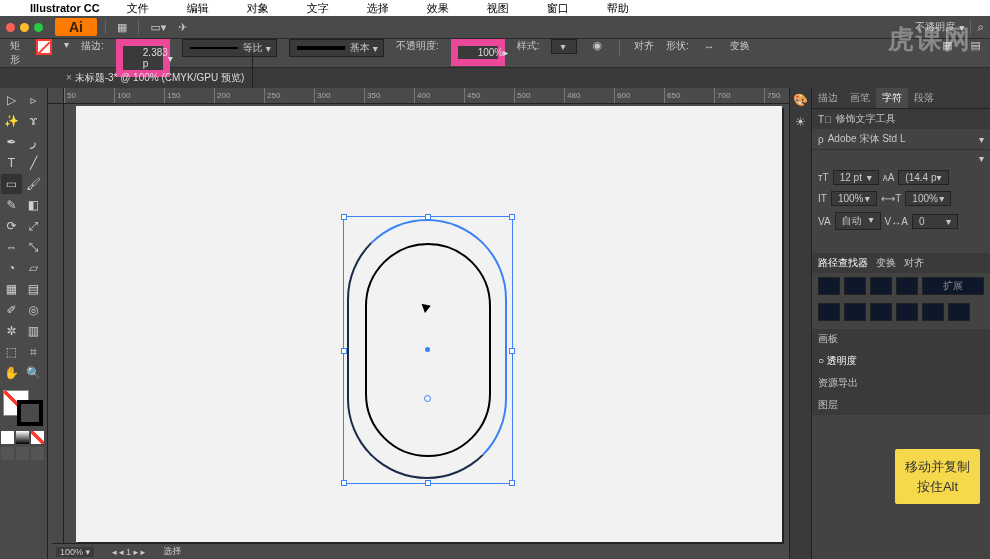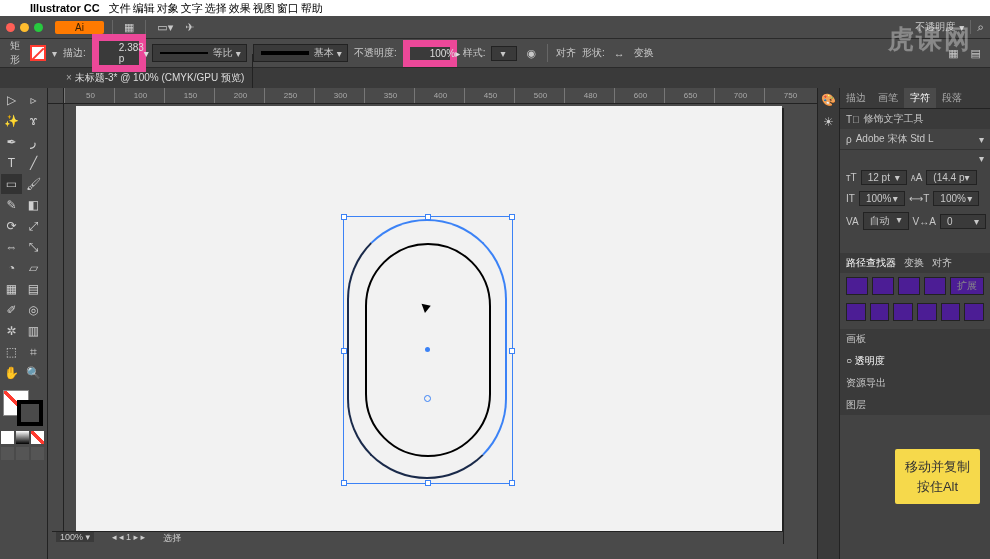--- a/index.html
+++ b/index.html
@@ -2,34 +2,34 @@
 <html><head>
 <meta charset="utf-8">
 <style>
 * { margin: 0; padding: 0; box-sizing: border-box; font-family: -apple-system, "SF Pro", Arial, sans-serif; }
 body { width: 990px; height: 559px; background: #333333; overflow: hidden; position: relative; }
 
 
 .mac-menu { height: 16px; background: #ffffff; display: flex; align-items: center; font-size: 11px; color: #000; padding-left: 8px; }
 .mac-menu .apple { width: 14px; text-align: center; font-size: 12px; }
 .mac-menu .app-name { font-weight: 700; margin: 0 8px; }
-.mac-menu .mi { margin: 0 1px; font-family: Liberation Serif, serif; }
+.mac-menu .mi { margin: 0 19px; font-family: Liberation Serif, serif; }
 
 
 .app-chrome { height: 22px; background: #4a4a4a; display: flex; align-items: center; padding: 0 6px; gap: 6px; }
 .traffic { display: flex; gap: 5px; margin-right: 6px; }
 .dot { width: 9px; height: 9px; border-radius: 50%; }
 .dot.red { background:#ff5f56;} .dot.yellow{background:#ffbd2e;} .dot.green{background:#27c93f;}
-.ai-badge { background:#ff7a00; color:#3a2000; font-weight:400; font-size:10px; padding:1px 20px; border-radius:2px;}
+.ai-badge { background:#ff7a00; color:#3a2000; font-weight:700; font-size:14px; padding:1px 14px; border-radius:2px;}
 .chrome-sep { width:1px; height:14px; background:#666; margin:0 2px;}
 .chrome-ic { color:#c8c8c8; font-size:11px; padding:0 3px; }
 .essentials { margin-left:auto; color:#c8c8c8; font-size:10px; display:flex; align-items:center; gap:4px;}
 
 
-.ctrl-bar { height: 30px; background: #4a4a4a; border-top:1px solid #2a2a2a; border-bottom:1px solid #2a2a2a; display:flex; align-items:center; padding:0 6px; gap:6px; color:#c8c8c8; font-size:10px; }
+.ctrl-bar { height: 30px; background: #4a4a4a; border-top:1px solid #2a2a2a; border-bottom:1px solid #2a2a2a; display:flex; align-items:flex-start; padding:0 6px; gap:12px; color:#c8c8c8; font-size:10px; }
 .ctrl-bar .tool-ic { width:18px; text-align:center;}
 .stroke-swatch { width:16px; height:16px; background:#fff; border:2px solid #ff3b30; position:relative;}
 .stroke-swatch::after{content:''; position:absolute; left:-2px; right:-2px; top:50%; height:2px; background:#ff3b30; transform:rotate(-45deg);} 
 .num-field { background:#3a3a3a; border:7px solid #ec4899; color:#ddd; padding:1px 20px; width:32px; display:inline-flex; align-items:center; justify-content:space-between;}
 .stroke-view { width:48px; height:10px; background:#000; margin:0 2px;}
 .dd { background:#3a3a3a; border:1px solid #222; padding:1px 5px; display:inline-flex; align-items:center; gap:3px;}
 .ctrl-sep{ width:1px; height:18px; background:#666; margin:0 2px;}
 
 
 .doc-tabs { height:20px; background:#3a3a3a; display:flex; align-items:center; padding-left:52px; font-size:10px; color:#ccc;}
@@ -47,53 +47,53 @@
 .fs-fill { position:absolute; left:2px; top:2px; width:26px; height:26px; background:#fff; border:1px solid #888;}
 .fs-fill::after{ content:''; position:absolute; left:0; right:0; top:0; bottom:0; background:linear-gradient(45deg, transparent 45%, #ff3b30 45%, #ff3b30 55%, transparent 55%);}
 .fs-stroke { position:absolute; right:2px; bottom:2px; width:26px; height:26px; background:#4a4a4a; border:4px solid #000;}
 .tbx-bottom { width:44px; display:flex; gap:2px; margin-top:2px;}
 .tbx-bottom .sw{ width:13px; height:13px; background:#555; }
 .tbx-bottom .sw.white{ background:#fff;} .tbx-bottom .sw.grad{ background:linear-gradient(#fff,#000);} 
 .tbx-bottom .sw.none{ background:#fff; position:relative;} .tbx-bottom .sw.none::after{content:'';position:absolute;inset:0;background:linear-gradient(45deg,transparent 40%,#ff3b30 40%,#ff3b30 60%,transparent 60%);}
 
 
 .canvas-wrap { flex:1; background:#4a4a4a; position:relative; overflow:hidden;}
-.ruler-h { position:absolute; left:16px; right:0; top:0; height:16px; background:#4a4a4a; border-bottom:1px solid #222; display:flex; color:#aaa; font-size:8px; overflow:hidden;text-align:center;}
+.ruler-h { position:absolute; left:16px; right:0; top:0; height:16px; background:#4a4a4a; border-bottom:1px solid #222; display:flex; color:#aaa; font-size:8px; overflow:hidden;}
 .ruler-h .tick { width:50px; border-left:1px solid #777; padding-left:2px; line-height:16px; flex-shrink:0;}
 .ruler-v { position:absolute; left:0; top:16px; bottom:0; width:16px; background:#4a4a4a; border-right:1px solid #222;}
 .ruler-corner{position:absolute;left:0;top:0;width:16px;height:16px;background:#4a4a4a;border-right:1px solid #222;border-bottom:1px solid #222;}
 .canvas-view { position:absolute; left:16px; top:16px; right:0; bottom:0; background:#4a4a4a;}
 .artboard { position:absolute; left:12px; top:2px; width:706px; height:436px; background:#f2f2f2; box-shadow:2px 2px 0 #222;}
 
 .sel-box { position:absolute; border:1px solid #3b82f6; }
 .sel-handle { position:absolute; width:6px; height:6px; background:#fff; border:1px solid #3b82f6; }
 .shape-outer { border:2px solid #1a2a4a; border-radius:80px/80px; position:absolute; }
 .shape-inner { border:2px solid #000; border-radius:64px/64px; position:absolute; }
 .cursor-arrow { position:absolute; width:0; height:0; border-left:8px solid #000; border-top:5px solid transparent; border-bottom:5px solid transparent; transform:rotate(-20deg);}
 .center-dot{ position:absolute; width:5px; height:5px; background:#3b82f6; border-radius:50%;}
 .reg-mark{ position:absolute; width:7px; height:7px; border:1px solid #3b82f6; border-radius:50%;}
 
 
 .right-rail { width:22px; background:#3a3a3a; border-left:1px solid #222; display:flex; flex-direction:column; align-items:center; padding-top:4px; gap:6px;}
 .right-rail .ric{ width:16px; height:16px; color:#ccc; font-size:12px; display:flex; align-items:center; justify-content:center;}
 
 
-.props { width:151px; background:#434343; border-left:1px solid #222; color:#c8c8c8; font-size:10px; display:flex; flex-direction:column;}
+.props { width:179px; background:#434343; border-left:1px solid #222; color:#c8c8c8; font-size:10px; display:flex; flex-direction:column;}
 .props .tabset{ display:flex; background:#3a3a3a; border-bottom:1px solid #222;}
 .props .tab{ padding:3px 6px; color:#aaa;} .props .tab.active{ background:#4a4a4a; color:#fff;}
 .props .row{ display:flex; align-items:center; padding:3px 6px; gap:4px;}
 .props .touchup{ background:#3a3a3a; padding:3px 6px; display:flex; align-items:center; gap:4px;}
 .props .field{ background:#3a3a3a; border:1px solid #222; padding:1px 6px; min-width:46px; display:inline-flex; justify-content:space-between;}
 .props .sect-title{ background:#3a3a3a; padding:3px 6px; display:flex; gap:8px;}
 .props .sect-title span.active{ color:#fff;}
 .pf-row { display:flex; gap:4px; padding:4px 6px; }
-.pf-btn { width:22px; height:18px; background:#4c1d95; border:1px solid #222;}
-
-
-.status-bar { position:absolute; left:52px; right:207px; bottom:0; height:28px; background:#4a4a4a; border-top:1px solid #222; display:flex; align-items:flex-start; color:#ccc; font-size:9px; padding:0 4px; gap:18px;}
+.pf-btn { width:22px; height:18px; background:#0f172a; border:1px solid #222;}
+
+
+.status-bar { position:absolute; left:52px; right:207px; bottom:0; height:16px; background:#4a4a4a; border-top:1px solid #222; display:flex; align-items:center; color:#ccc; font-size:9px; padding:0 4px; gap:18px;}
 .status-bar .zoom{ background:#3a3a3a; padding:0 4px;}
 
 
 .tooltip { position:absolute; right:10px; bottom:55px; background:#f6d94b; color:#333; font-size:13px; padding:8px 10px; border-radius:2px; text-align:center; line-height:1.5;}
 
 
 .watermark { position:absolute; right:18px; top:22px; color:rgba(255,255,255,0.35); font-size:26px; font-weight:700; letter-spacing:2px; pointer-events:none;}
 </style>
 </head>
 <body>

